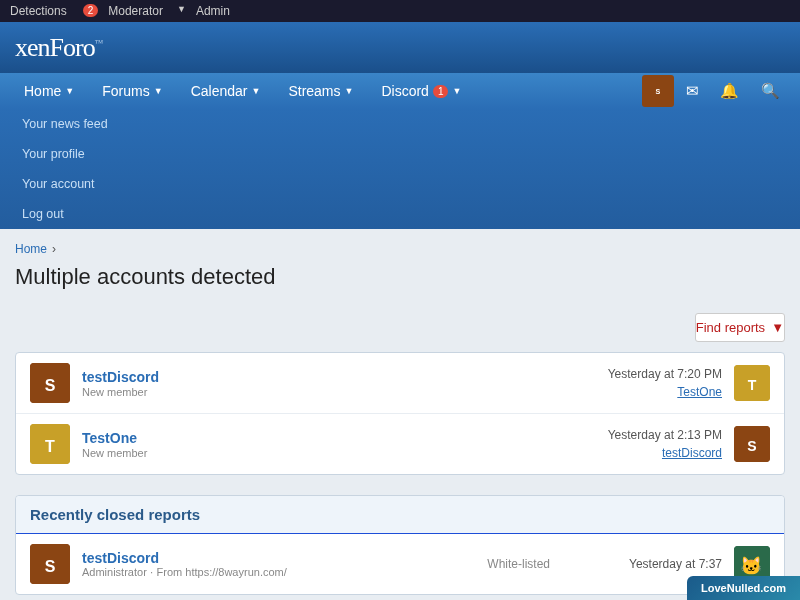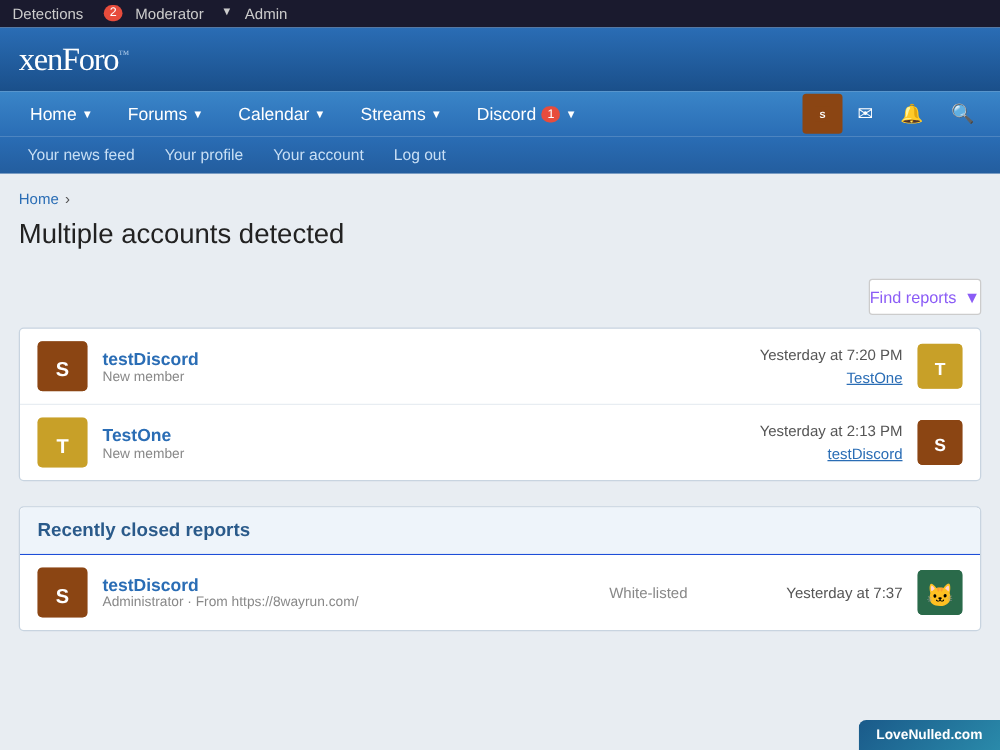--- a/index.html
+++ b/index.html
@@ -100,20 +100,21 @@
       overflow: hidden;
       cursor: pointer;
     }
 
     
     .sub-nav {
       background: linear-gradient(to bottom, #2a6db5, #235d9e);
       padding: 0 10px;
       display: flex;
       gap: 0;
+      flex-direction: column;
     }
     .sub-nav a {
       color: #c8dff5;
       padding: 8px 12px;
       text-decoration: none;
       font-size: 12.5px;
     }
 
     
     .breadcrumb {
@@ -147,21 +148,21 @@
     .find-reports-btn {
       background: white;
       border: 1px solid #ccc;
       border-radius: 3px;
       padding: 6px 0;
       cursor: pointer;
       display: flex;
       align-items: center;
       gap: 6px;
       font-size: 13px;
-      color: #8b5cf6;
+      color: #b91c1c;
     }
 
     
     .reports-block {
       background: white;
       border: 1px solid #c8d4e0;
       border-radius: 4px;
       margin-bottom: 20px;
     }
     .reports-tabs {

